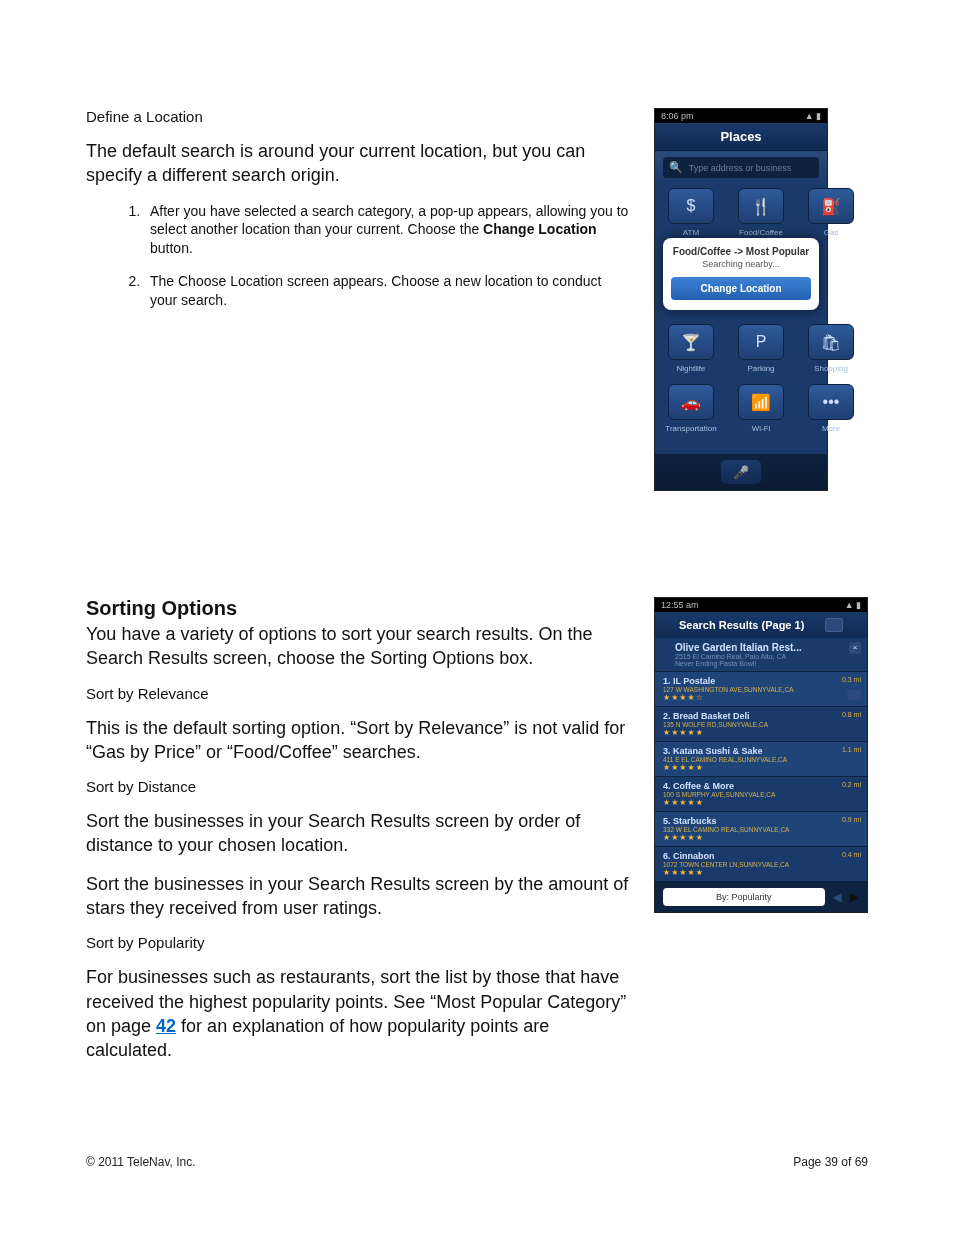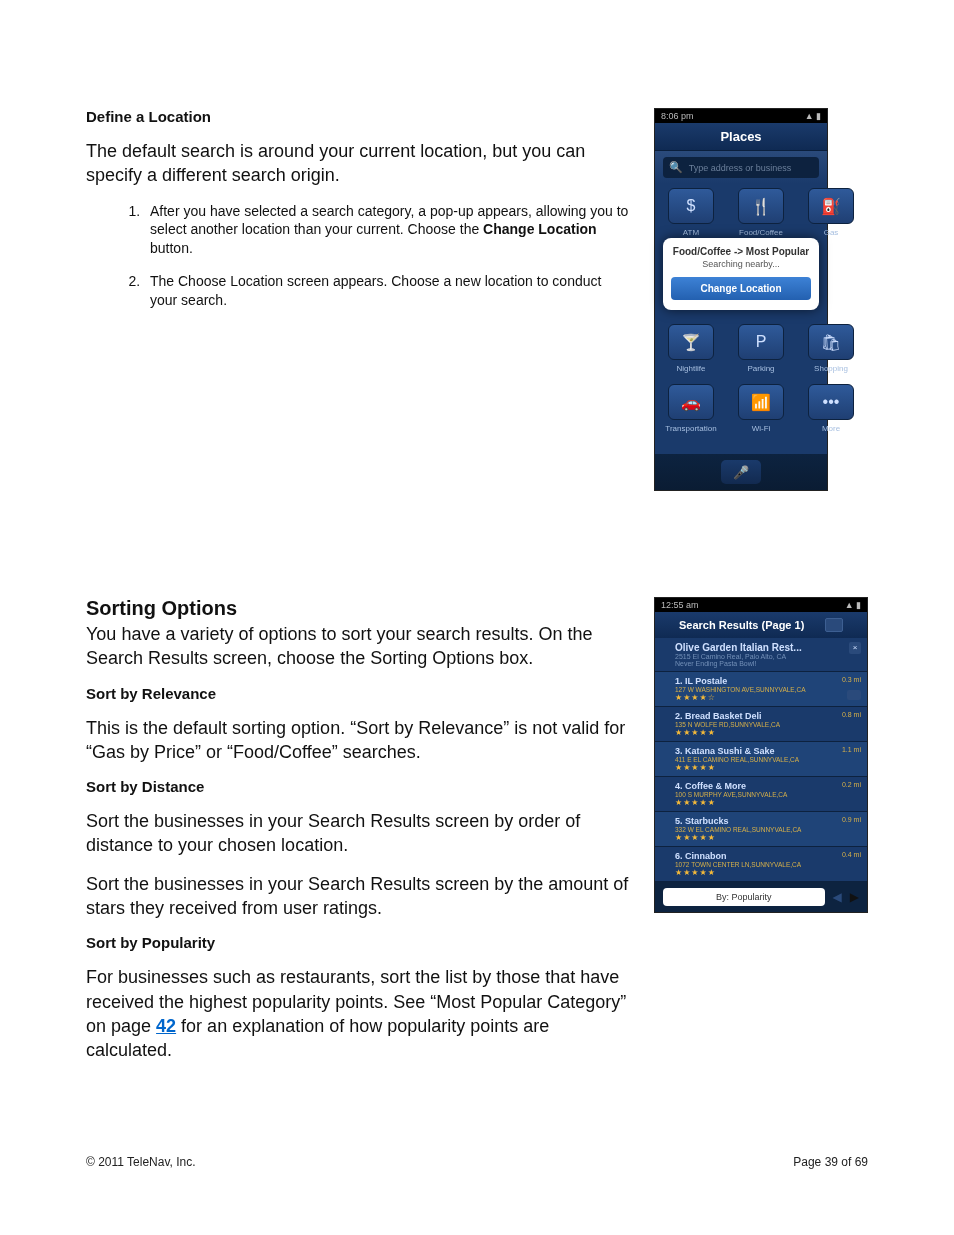--- a/index.html
+++ b/index.html
@@ -19,21 +19,21 @@
     float: left;
     width: 544px;
   }
   .screenshot-col {
     float: right;
     width: 214px;
   }
   .clear { clear: both; }
   h3.subhead {
     font-size: 15px;
-    font-weight: bold;
+    font-weight: normal;
     margin-bottom: 14px;
   }
   h2.heading {
     font-size: 20px;
     font-weight: bold;
     margin-bottom: 2px;
   }
   p.body {
     font-size: 18px;
     line-height: 1.35;
@@ -173,21 +173,21 @@
     position:relative;
   }
   .sponsor .sname{color:#cfe0ff;font-size:10px;font-weight:bold;}
   .sponsor .saddr{color:#7390b8;font-size:7px;}
   .sponsor .stagline{color:#7390b8;font-size:7px;}
   .sponsor .xbtn{position:absolute;right:6px;top:4px;width:12px;height:12px;background:#2a4a7b;border-radius:2px;color:#cfe0ff;font-size:8px;text-align:center;line-height:12px;}
   .reslist{}
   .resrow{
     background:#1f4478;
     border-bottom:1px solid #0d223f;
-    padding:4px 20px;
+    padding:4px 8px;
     position:relative;
   }
   .resrow.alt{background:#1a3a6b;}
   .rname{color:#cfe0ff;font-size:9px;font-weight:bold;}
   .raddr{color:#d6b04a;font-size:6.5px;}
   .rstars{color:#f3b93a;font-size:8px;letter-spacing:1px;}
   .rdist{position:absolute;right:6px;top:4px;color:#d6b04a;font-size:7px;}
   .rbadge{position:absolute;right:6px;top:18px;width:14px;height:10px;background:#2a4a7b;border-radius:2px;}
   .sortbar{
     background:#0d2340;

